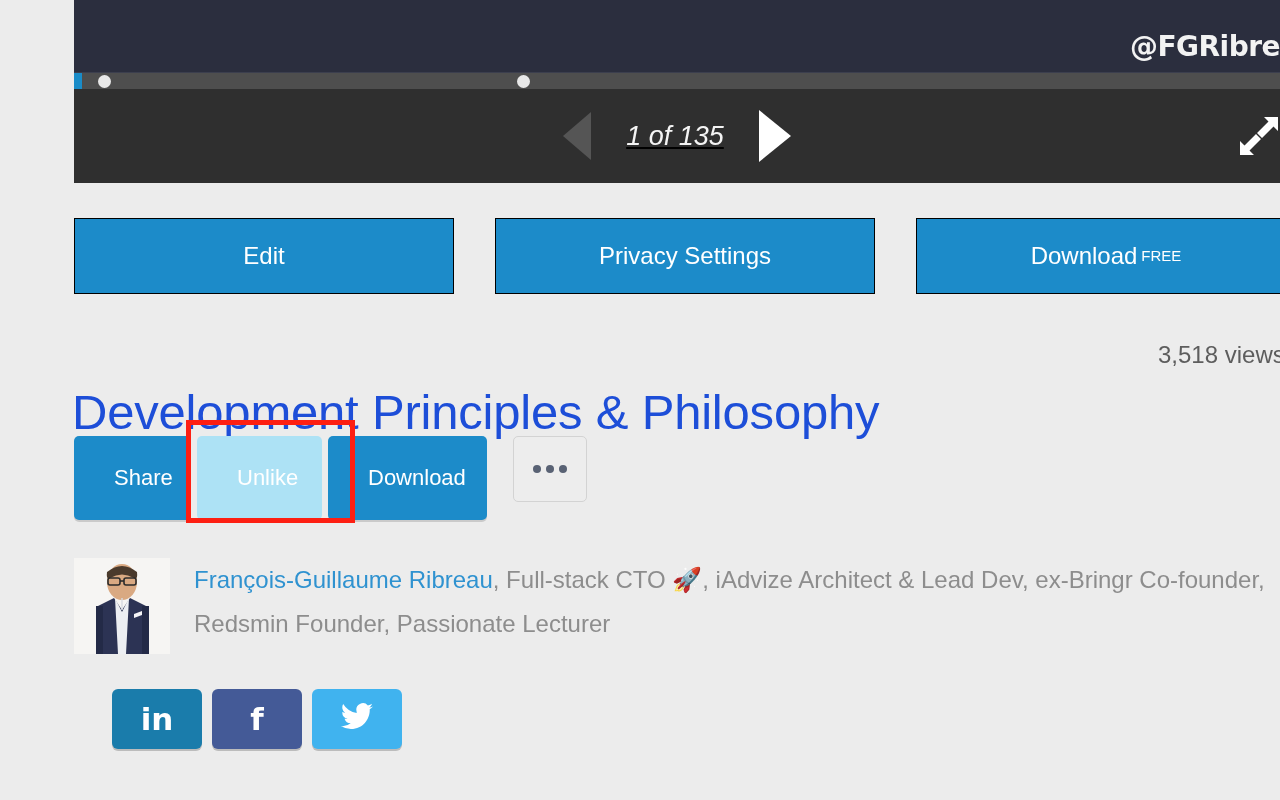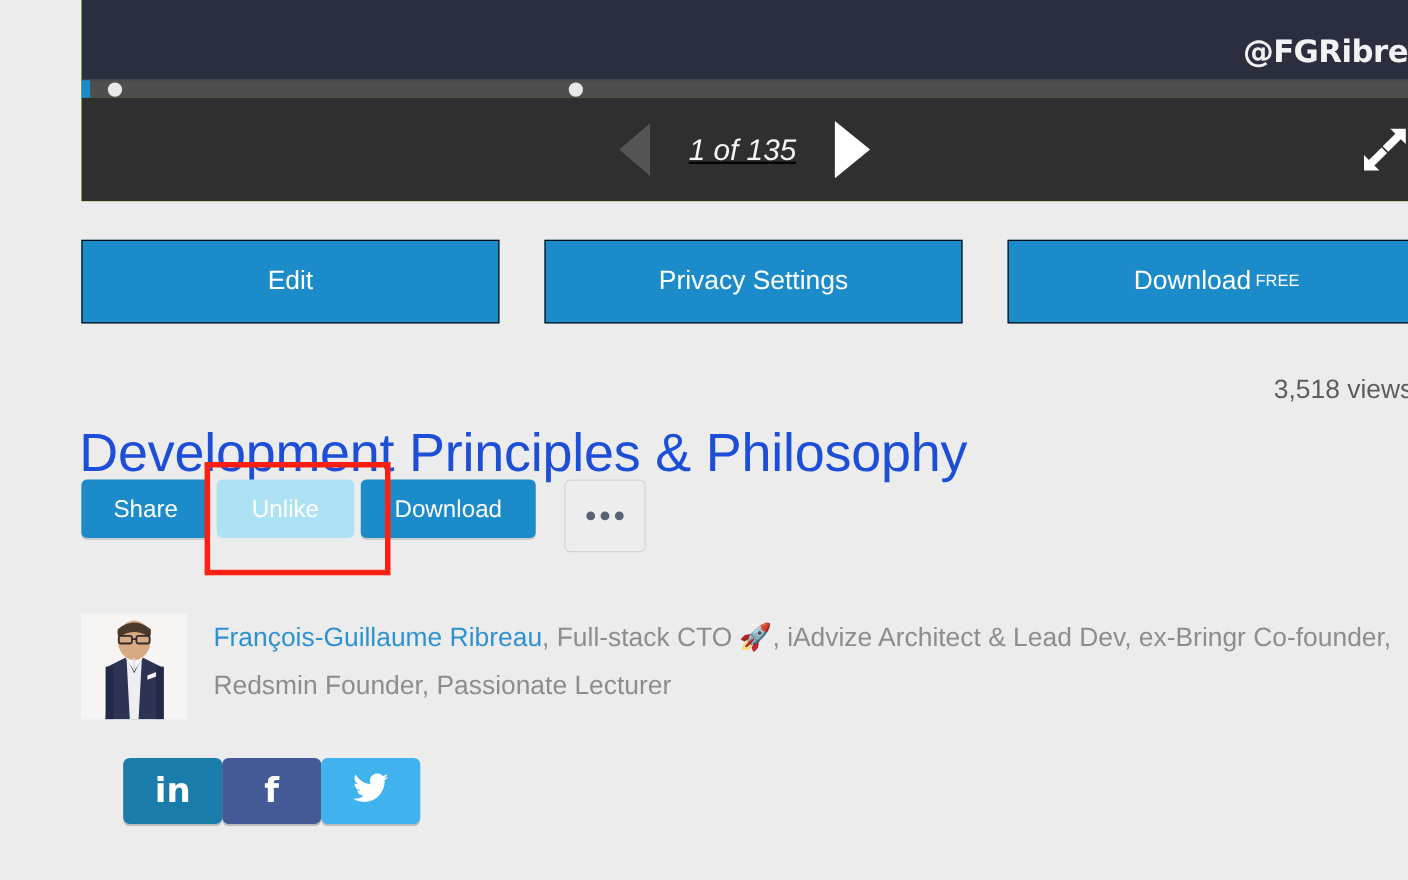--- a/index.html
+++ b/index.html
@@ -178,32 +178,32 @@
   
   .actions {
     position: absolute;
     left: 74px;
     top: 436px;
     display: flex;
     align-items: flex-start;
     gap: 6px;
   }
   .act-btn {
-    height: 53px;
+    height: 84px;
     border-radius: 5px;
     border: none;
     color: #ffffff;
     font-size: 22px;
     display: flex;
     align-items: center;
-    justify-content: center;
     cursor: pointer;
     font-family: "Liberation Sans", sans-serif;
     background: #1c8bc9;
     box-shadow: 0 2px 0 rgba(0,0,0,0.14);
+    padding-left: 40px;
   }
   .act-share { width: 117px; }
   .act-unlike {
     width: 125px;
     background: #ade2f5;
     color: #ffffff;
     box-shadow: none;
     cursor: default;
   }
   .act-download { width: 159px; }
@@ -268,20 +268,21 @@
     text-decoration: none;
     cursor: pointer;
   }
 
   
   .social {
     position: absolute;
     left: 74px;
     top: 689px;
     display: flex;
+    gap: 10px;
     padding-left: 38px;
   }
   .soc-btn {
     width: 90px;
     height: 60px;
     border-radius: 6px;
     display: flex;
     align-items: center;
     justify-content: center;
     cursor: pointer;

